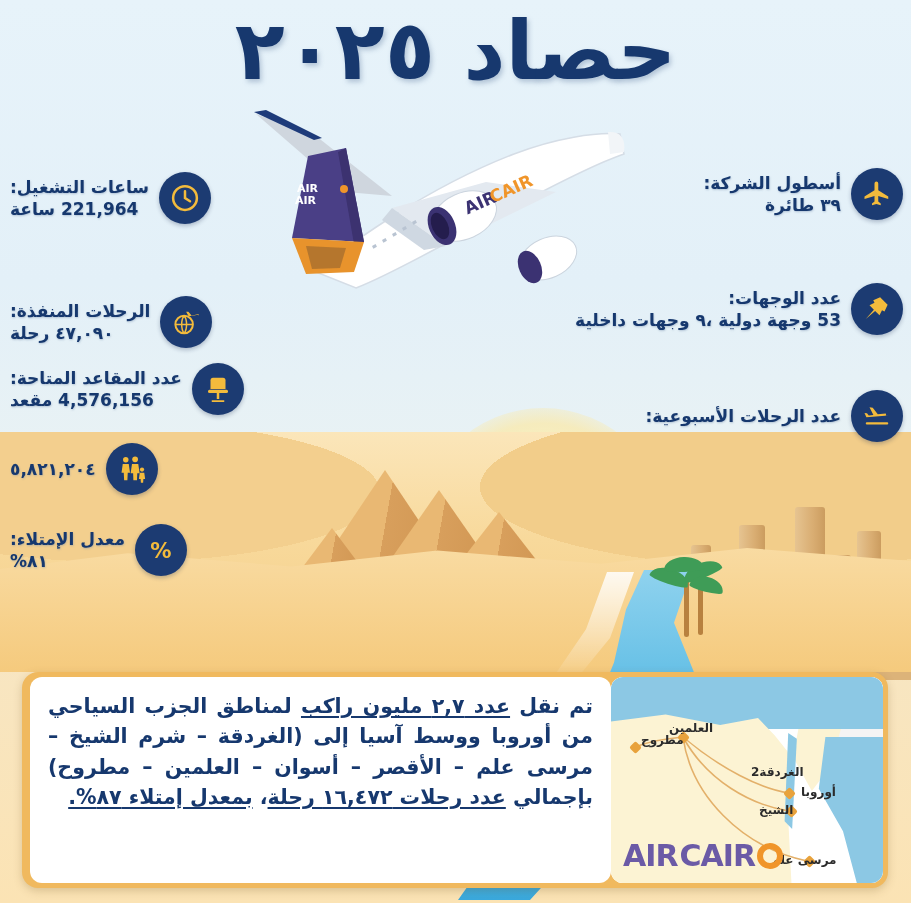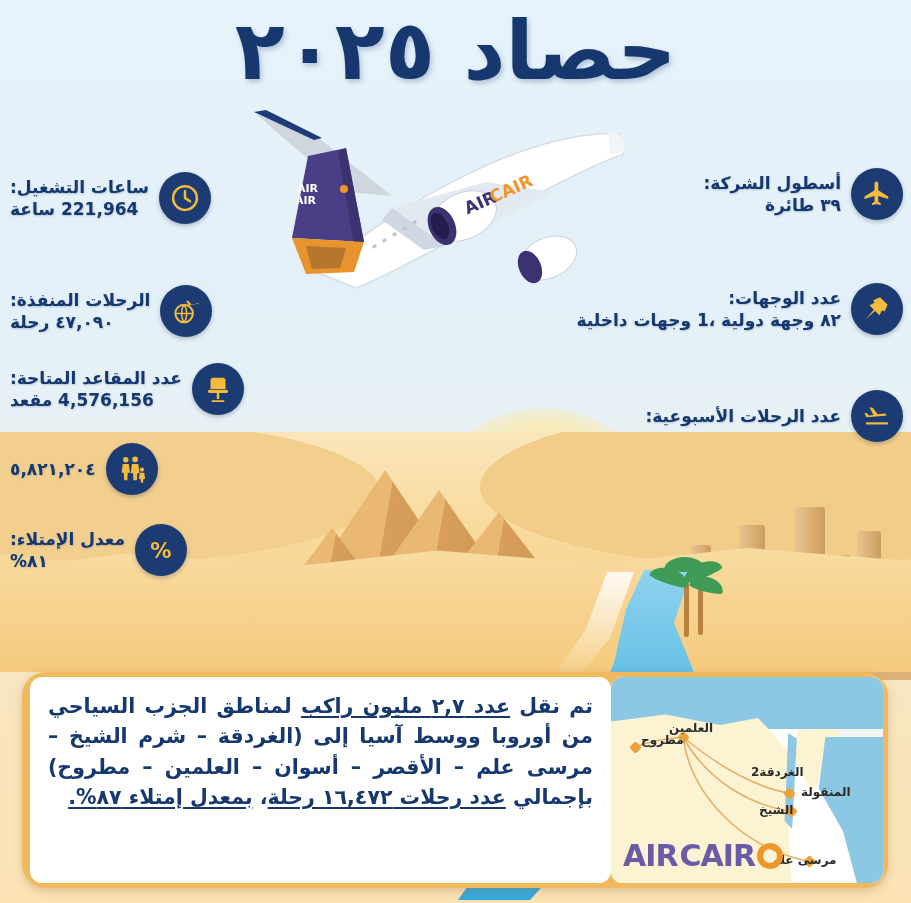--- a/index.html
+++ b/index.html
@@ -123,29 +123,29 @@
   }
   .stat.left .txt { text-align: left; }
   .stat.right .txt { text-align: right; }
 
   
   .r1 { right: 8px; top: 168px; }
   .r2 { right: 8px; top: 283px; }
   .r3 { right: 8px; top: 390px; }
   
   .l1 { left: 10px; top: 172px; }
-  .l2 { left: 10px; top: 285px; }
+  .l2 { left: 10px; top: 296px; }
   .l3 { left: 10px; top: 363px; }
   .l4 { left: 10px; top: 443px; }
   .l5 { left: 10px; top: 524px; }
 
   
   .bottom {
     position: absolute; left: 22px; top: 672px; width: 866px; height: 216px;
-    border-radius: 24px;
+    border-radius: 16px;
     background: #f0b95e;
     padding: 5px;
     box-shadow: 0 3px 8px rgba(120,90,40,.25);
     display: flex; flex-direction: row-reverse;
     overflow: hidden;
   }
   .panel-text {
     flex: 1 1 auto;
     background: #ffffff;
     border-radius: 12px;
@@ -315,21 +315,21 @@
   </div>
 
   <div class="stat right r2">
     <div class="badge">
       <svg viewBox="0 0 24 24" fill="#f3bb3c">
           <path d="M14.5 2.5 9 5l1 2-4 2 3.5 3.5L3 20l7.5-6.5L14 17l2-4 2 1 2.5-5.5z"></path>
         </svg>
     </div>
     <div class="txt">
       <div>عدد الوجهات:</div>
-      <div>٨٢ وجهة دولية ،1 وجهات داخلية</div>
+      <div>53 وجهة دولية ،٩ وجهات داخلية</div>
     </div>
   </div>
 
   <div class="stat right r3">
     <div class="badge">
       <svg viewBox="0 0 24 24" fill="#f3bb3c">
           <path d="M21 11.5 3.5 13 2 9.5l2 .3 1.4 1.7 3.7-.3L6 5l2.6.3 4 5.2 6.4-.6a1.4 1.4 0 0 1 0 1.6z"></path>
           <rect x="3" y="17" width="18" height="1.8" rx=".9"></rect>
         </svg>
     </div>
@@ -433,21 +433,21 @@
       </svg>
 
       <div class="map-dot" style="left:20px; top:66px;"></div>
       <div class="map-dot" style="left:68px; top:56px;"></div>
       <div class="map-dot" style="left:174px;top:112px;"></div>
       <div class="map-dot" style="left:176px;top:130px;"></div>
       <div class="map-dot" style="left:194px;top:180px;"></div>
 
       <div class="map-label" style="left:30px; top:56px;">مطروح</div>
       <div class="map-label" style="left:58px; top:44px;">العلمين</div>
-      <div class="map-label" style="left:190px;top:108px;">المنقولة</div>
+      <div class="map-label" style="left:190px;top:108px;">أوروبا</div>
       <div class="map-label" style="left:140px;top:88px;">الغردقة2</div>
       <div class="map-label" style="left:148px;top:126px;">الشيخ</div>
       <div class="map-label" style="left:160px;top:176px;">مرسى علم</div>
 
       <div class="logo">
         <span class="air">AIR</span>
         <span class="cairo">CAIR</span>
         <span class="ring"></span>
       </div>
     </div>

